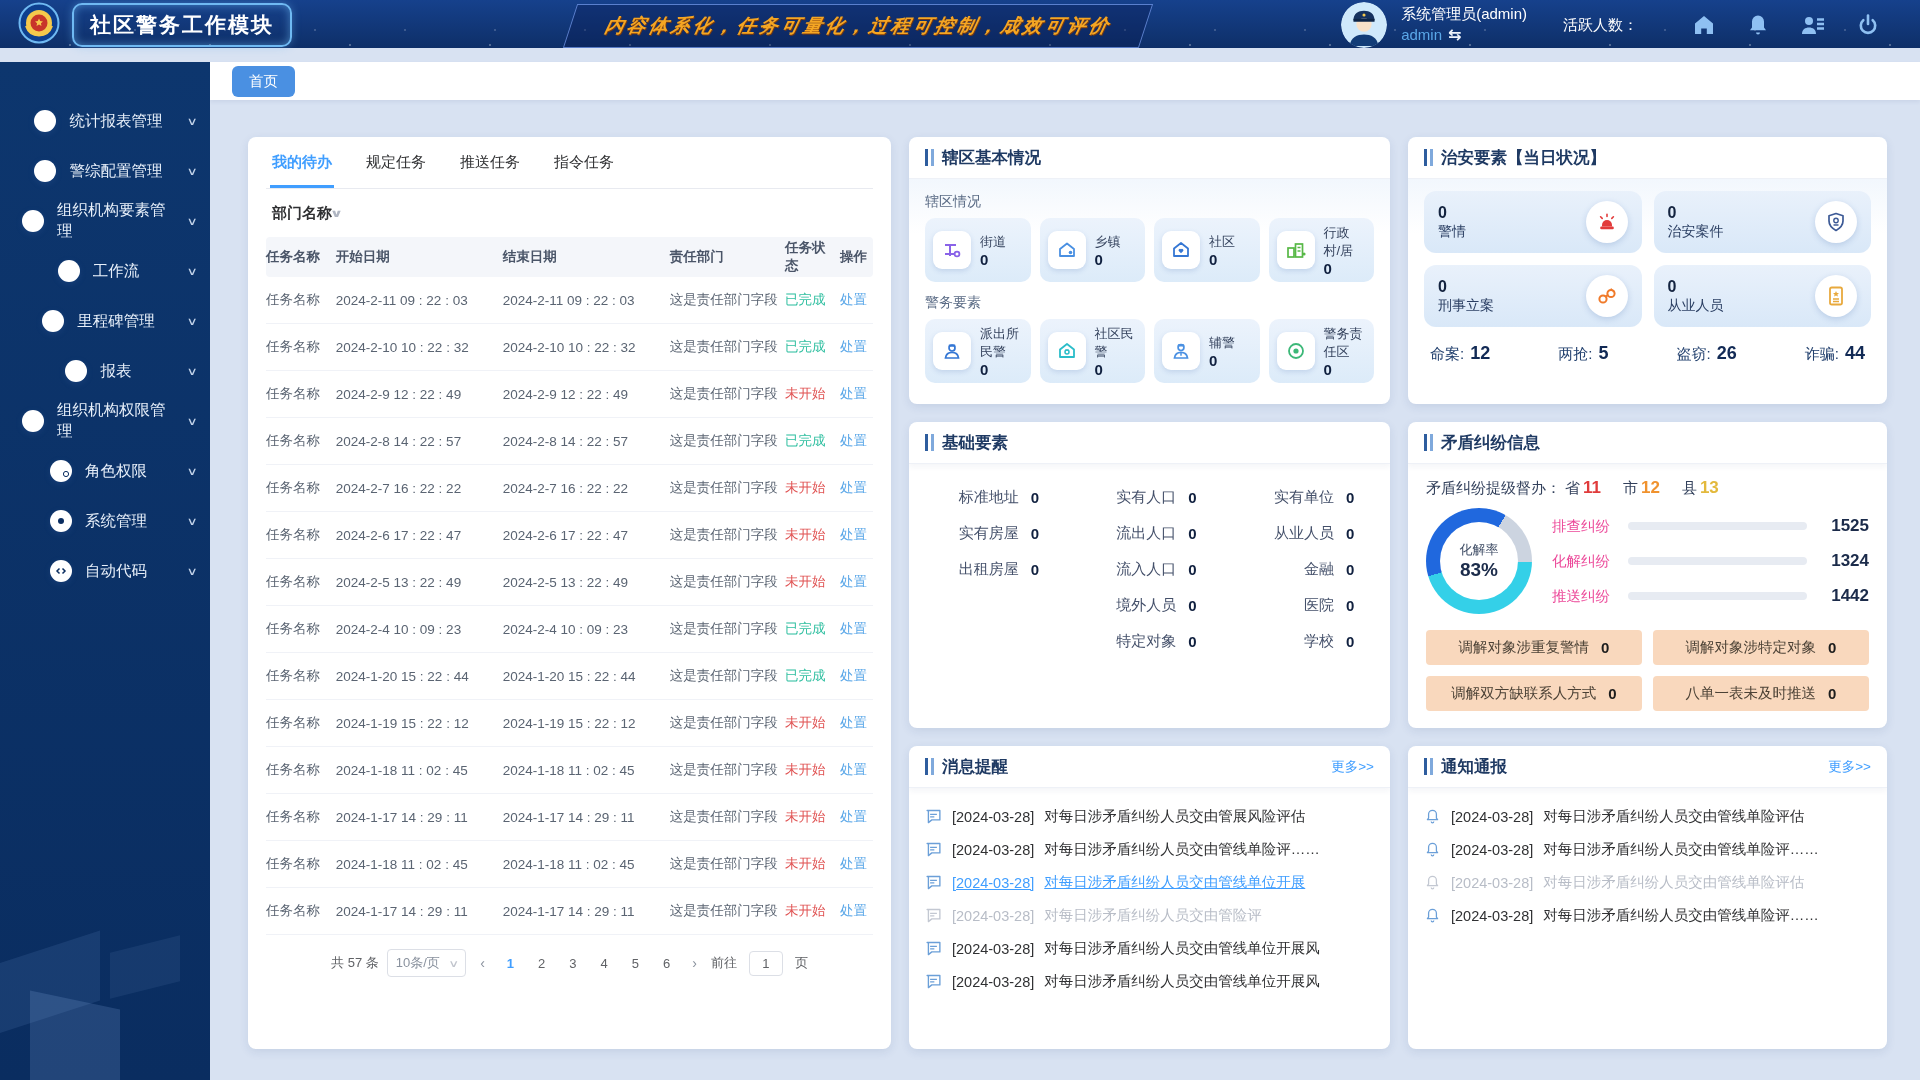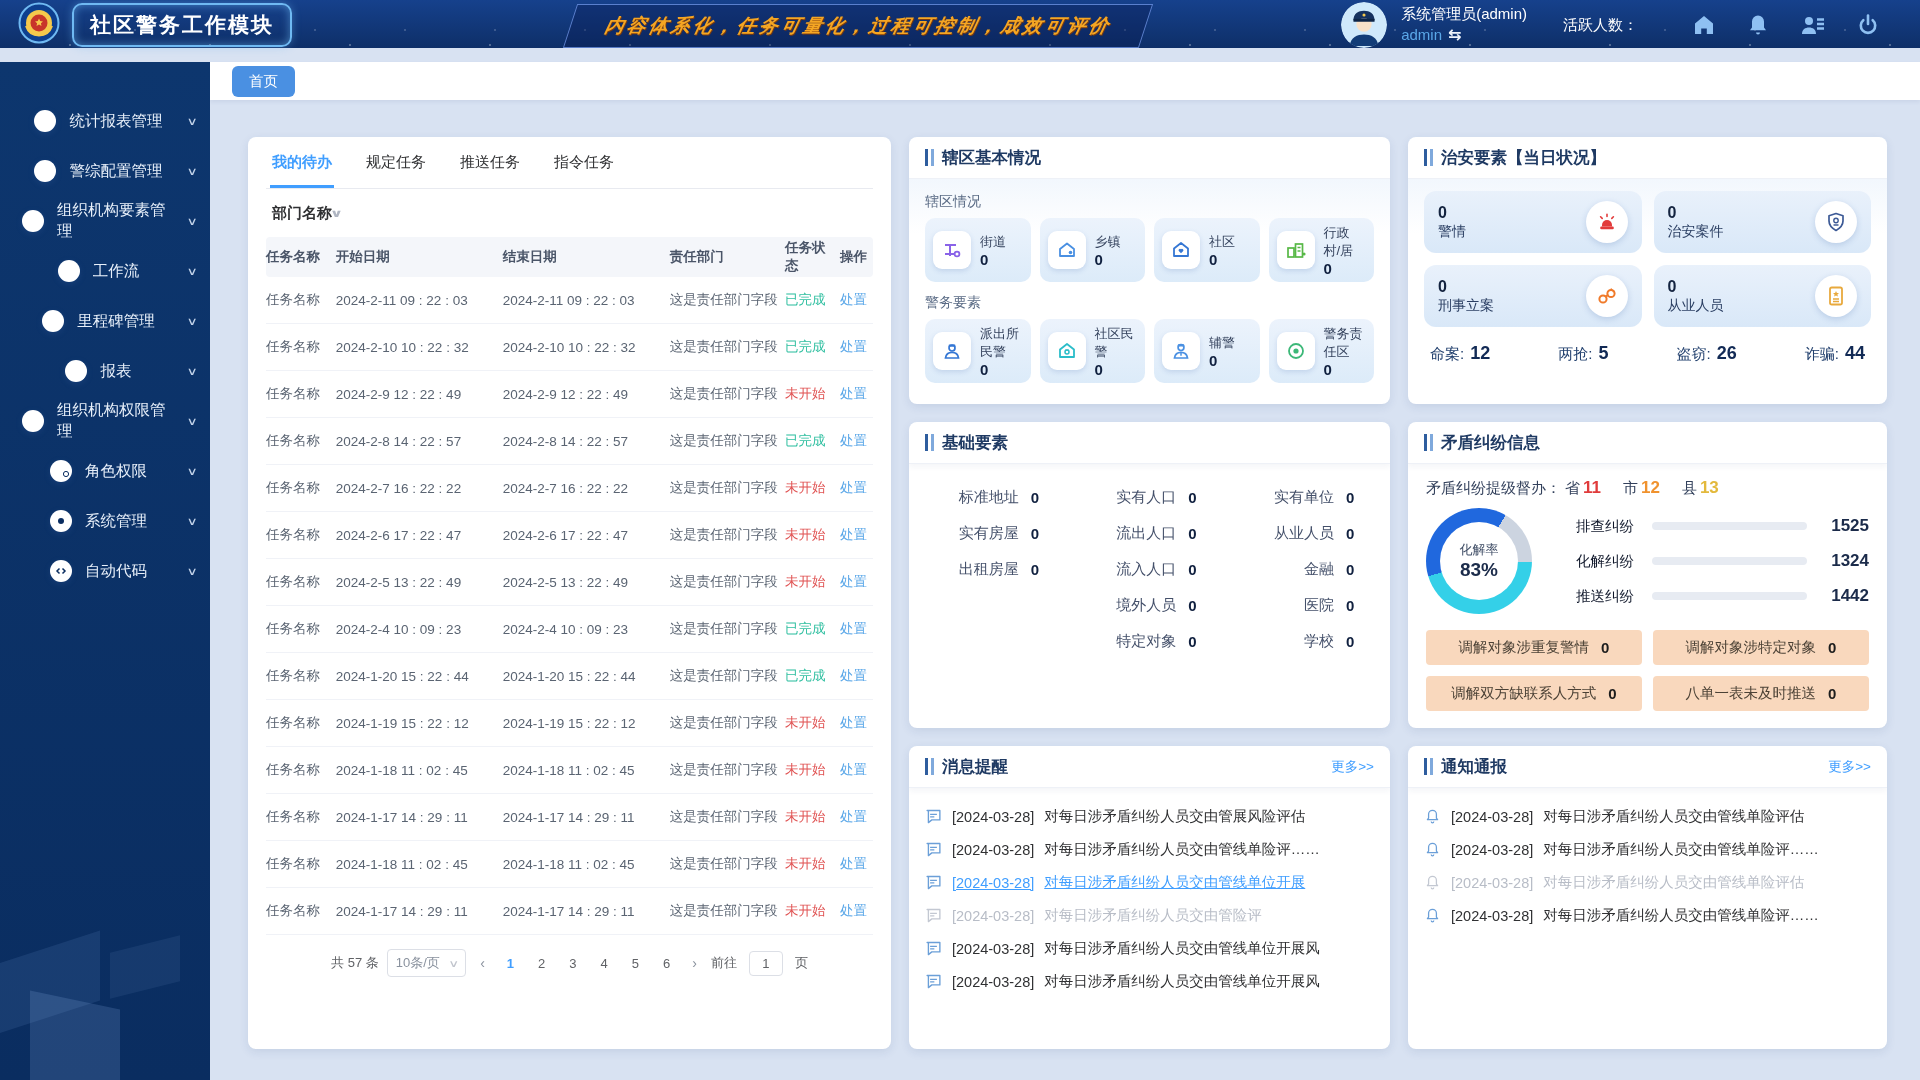--- a/index.html
+++ b/index.html
@@ -114,21 +114,21 @@
   .sup-item b{font-size:17px;margin-left:3px;}
   .sup-0 b{color:#e03b3b;}.sup-1 b{color:#f0922e;}.sup-2 b{color:#e3b93c;}
   .dp-mid{display:flex;align-items:center;gap:20px;}
   .donut{width:106px;height:106px;border-radius:50%;position:relative;flex:0 0 auto;}
   .donut::after{content:"";position:absolute;inset:14px;background:#fff;border-radius:50%;}
   .donut-txt{position:absolute;inset:0;display:flex;flex-direction:column;align-items:center;justify-content:center;z-index:2;}
   .donut-label{font-size:13px;color:#3c4a63;}
   .donut-val{font-size:19px;font-weight:bold;color:#1b2b4a;}
   .bars{flex:1;display:flex;flex-direction:column;gap:15px;}
   .brow{display:flex;align-items:center;gap:10px;}
-  .blbl{width:66px;font-size:14.5px;color:#0f172a;flex:0 0 auto;margin-left:24px;}
+  .blbl{width:66px;font-size:14.5px;color:#ec4899;flex:0 0 auto;}
   .btrack{flex:1;height:8px;background:#e7ebf2;border-radius:4px;overflow:hidden;}
   .bfill{height:100%;border-radius:4px;}
   .brow:nth-child(1) .bfill{background:linear-gradient(90deg,#49c98a,#23b86b);}
   .brow:nth-child(2) .bfill{background:linear-gradient(90deg,#f2b13e,#e8961f);}
   .brow:nth-child(3) .bfill{background:linear-gradient(90deg,#8a63e8,#6c42d8);}
   .bval{width:52px;text-align:right;font-size:17px;font-weight:bold;color:#1b2b4a;}
   .dp-btns{display:grid;grid-template-columns:1fr 1fr;gap:11px;margin-top:16px;}
   .pbtn{height:35px;background:#f9d8bd;border:none;border-radius:4px;display:flex;align-items:center;justify-content:center;gap:12px;font-size:14.5px;color:#4c4236;cursor:pointer;}
   .pbtn b{font-size:15px;color:#1d1d1d;}
 

